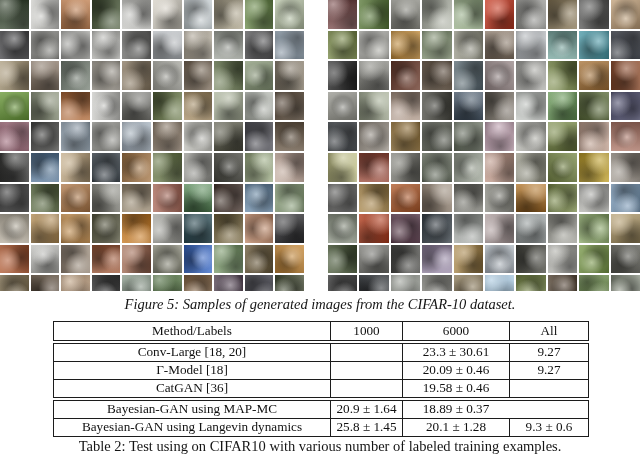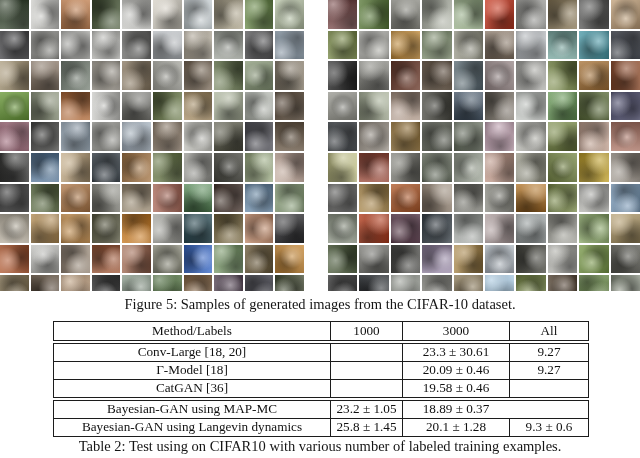--- a/index.html
+++ b/index.html
@@ -32,20 +32,21 @@
   }
   
   .fig-caption {
     position: absolute;
     top: 296px;
     left: 0;
     width: 640px;
     text-align: center;
     font-size: 14.5px;
     color: #151515;
+    font-style: italic;
   }
   .table-caption {
     position: absolute;
     top: 438px;
     left: 0;
     width: 640px;
     text-align: center;
     font-size: 14.5px;
     color: #151515;
   }
@@ -288,21 +289,21 @@
     </div>
 </div>
 
 <div class="fig-caption">Figure 5: Samples of generated images from the CIFAR-10 dataset.</div>
 
 <div class="ptable">
   <div class="tsection">
     <div class="trow hdr">
       <div class="cell">Method/Labels</div>
       <div class="cell">1000</div>
-      <div class="cell">3000</div>
+      <div class="cell">6000</div>
       <div class="cell">All</div>
     </div>
   </div>
 
   <div class="tsection">
     <div class="trow">
       <div class="cell">Conv-Large [18, 20]</div>
       <div class="cell"></div>
       <div class="cell">23.3 ± 30.61</div>
       <div class="cell">9.27</div>
@@ -317,21 +318,21 @@
       <div class="cell">CatGAN [36]</div>
       <div class="cell"></div>
       <div class="cell">19.58 ± 0.46</div>
       <div class="cell"></div>
     </div>
   </div>
 
   <div class="tsection">
     <div class="trow">
       <div class="cell">Bayesian-GAN using MAP-MC</div>
-      <div class="cell">23.2 ± 1.05</div>
+      <div class="cell">20.9 ± 1.64</div>
       <div class="cell">18.89 ± 0.37</div>
     </div>
     <div class="trow">
       <div class="cell">Bayesian-GAN using Langevin dynamics</div>
       <div class="cell">25.8 ± 1.45</div>
       <div class="cell">20.1 ± 1.28</div>
       <div class="cell">9.3 ± 0.6</div>
     </div>
   </div>
 </div>

